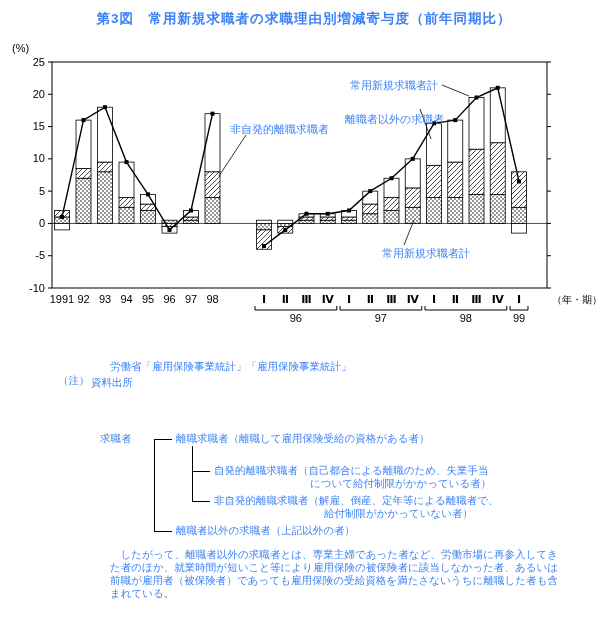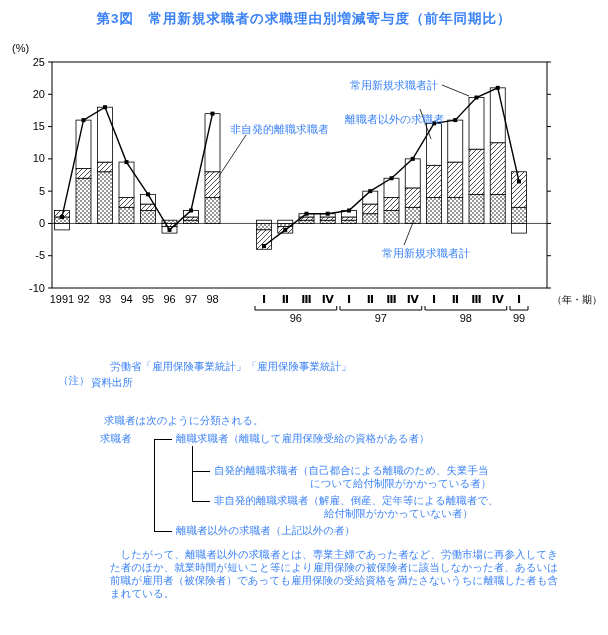--- a/index.html
+++ b/index.html
@@ -191,21 +191,20 @@
 
   <div class="anno" style="left:350px; top:78px;">常用新規求職者計</div>
   <div class="anno" style="left:322px; top:112px;margin-left:23px;">離職者以外の求職者</div>
   <div class="anno" style="left:230px; top:122px;">非自発的離職求職者</div>
   <div class="anno" style="left:382px; top:246px;">常用新規求職者計</div>
 
   <div class="abs nt" style="left:54px; top:376px;margin-left:37px;">資料出所</div>
   <div class="abs nt" style="left:110px; top:360px;">労働省「雇用保険事業統計」「雇用保険事業統計」</div>
 
   <div class="abs nt" style="left:58px; top:374px;">（注）</div>
-  <div class="abs nt" style="left:104px; top:414px;">求職者は次のように分類される。</div>
 
   <div class="abs" style="left:96px; top:432px; width:480px; height:110px;">
     <div class="abs nt" style="left:4px; top:0;">求職者</div>
     <div class="abs vline" style="left:58px; top:7px; height:92px;"></div>
     <div class="abs hline" style="left:58px; top:7px; width:18px;"></div>
     <div class="abs nt" style="left:80px; top:0;">離職求職者（離職して雇用保険受給の資格がある者）</div>
     <div class="abs vline" style="left:96px; top:14px; height:55px;"></div>
     <div class="abs hline" style="left:96px; top:39px; width:18px;"></div>
     <div class="abs nt" style="left:118px; top:32px;">自発的離職求職者（自己都合による離職のため、失業手当</div>
     <div class="abs nt" style="left:214px; top:45px;">について給付制限がかかっている者）</div>

